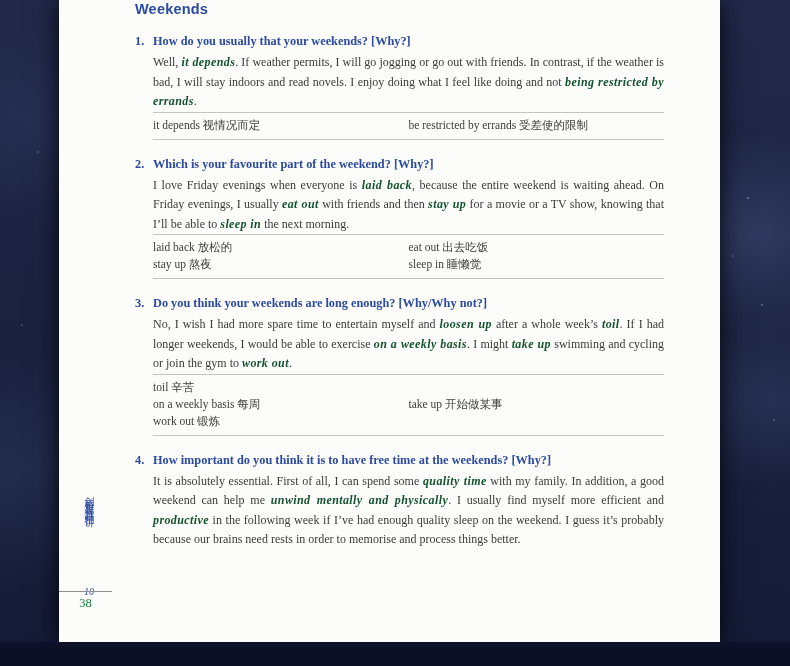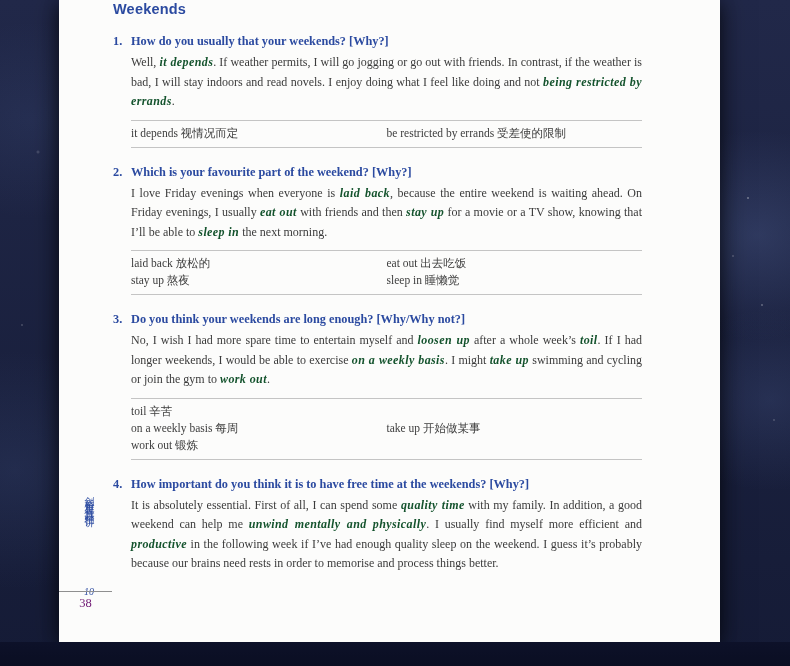--- a/index.html
+++ b/index.html
@@ -29,21 +29,21 @@
   }
 
   .page {
     position: absolute; left: 59px; top: 0;
     width: 661px; height: 642px;
     background: #fcfcfb;
     box-shadow: 0 0 26px rgba(0,0,0,.55), 0 6px 14px rgba(0,0,0,.4);
   }
 
   .content {
-    position: absolute; left: 54px; top: 0;
+    position: absolute; left: 76px; top: 0;
     width: 529px;
   }
 
   .topic-title {
     font-family: "Liberation Sans", sans-serif;
     font-size: 14.5px; font-weight: bold;
     color: #2b4aa0;
     letter-spacing: .2px;
     padding-top: 1px;
   }
@@ -66,21 +66,21 @@
     text-align: justify;
     color: #3b3b3b;
   }
   .answer .em {
     font-weight: bold; font-style: italic;
     color: #14532d;
     letter-spacing: .4px;
   }
 
   .vocab {
-    margin: 8px 0 0 18px;
+    margin: 0 0 0 18px;
     border-top: 1px solid #c4c4c4;
     border-bottom: 1px solid #c4c4c4;
     padding: 4px 0 5px 0;
     font-size: 11.5px;
     color: #3d3d3d;
     line-height: 17px;
   }
   .vocab-row { display: flex; }
   .vc-left { flex: 0 0 auto; min-width: 50%; white-space: nowrap; padding-right: 10px; }
   .vc-right { flex: 0 0 auto; white-space: nowrap; }
@@ -97,21 +97,21 @@
     color: #2b4aa0;
   }
 
   .pagenum-block {
     position: absolute; left: 0; top: 591px;
     width: 53px;
     border-top: 1.5px solid #8f8f8f;
     text-align: center;
     padding-top: 4px;
     font-size: 12.5px;
-    color: #701a75;
+    color: #15803d;
   }
 </style>
 </head>
 <body>
 
 <div class="scene">
   <div class="page">
 
     <div class="content">
       <div class="topic-title">Weekends</div>

